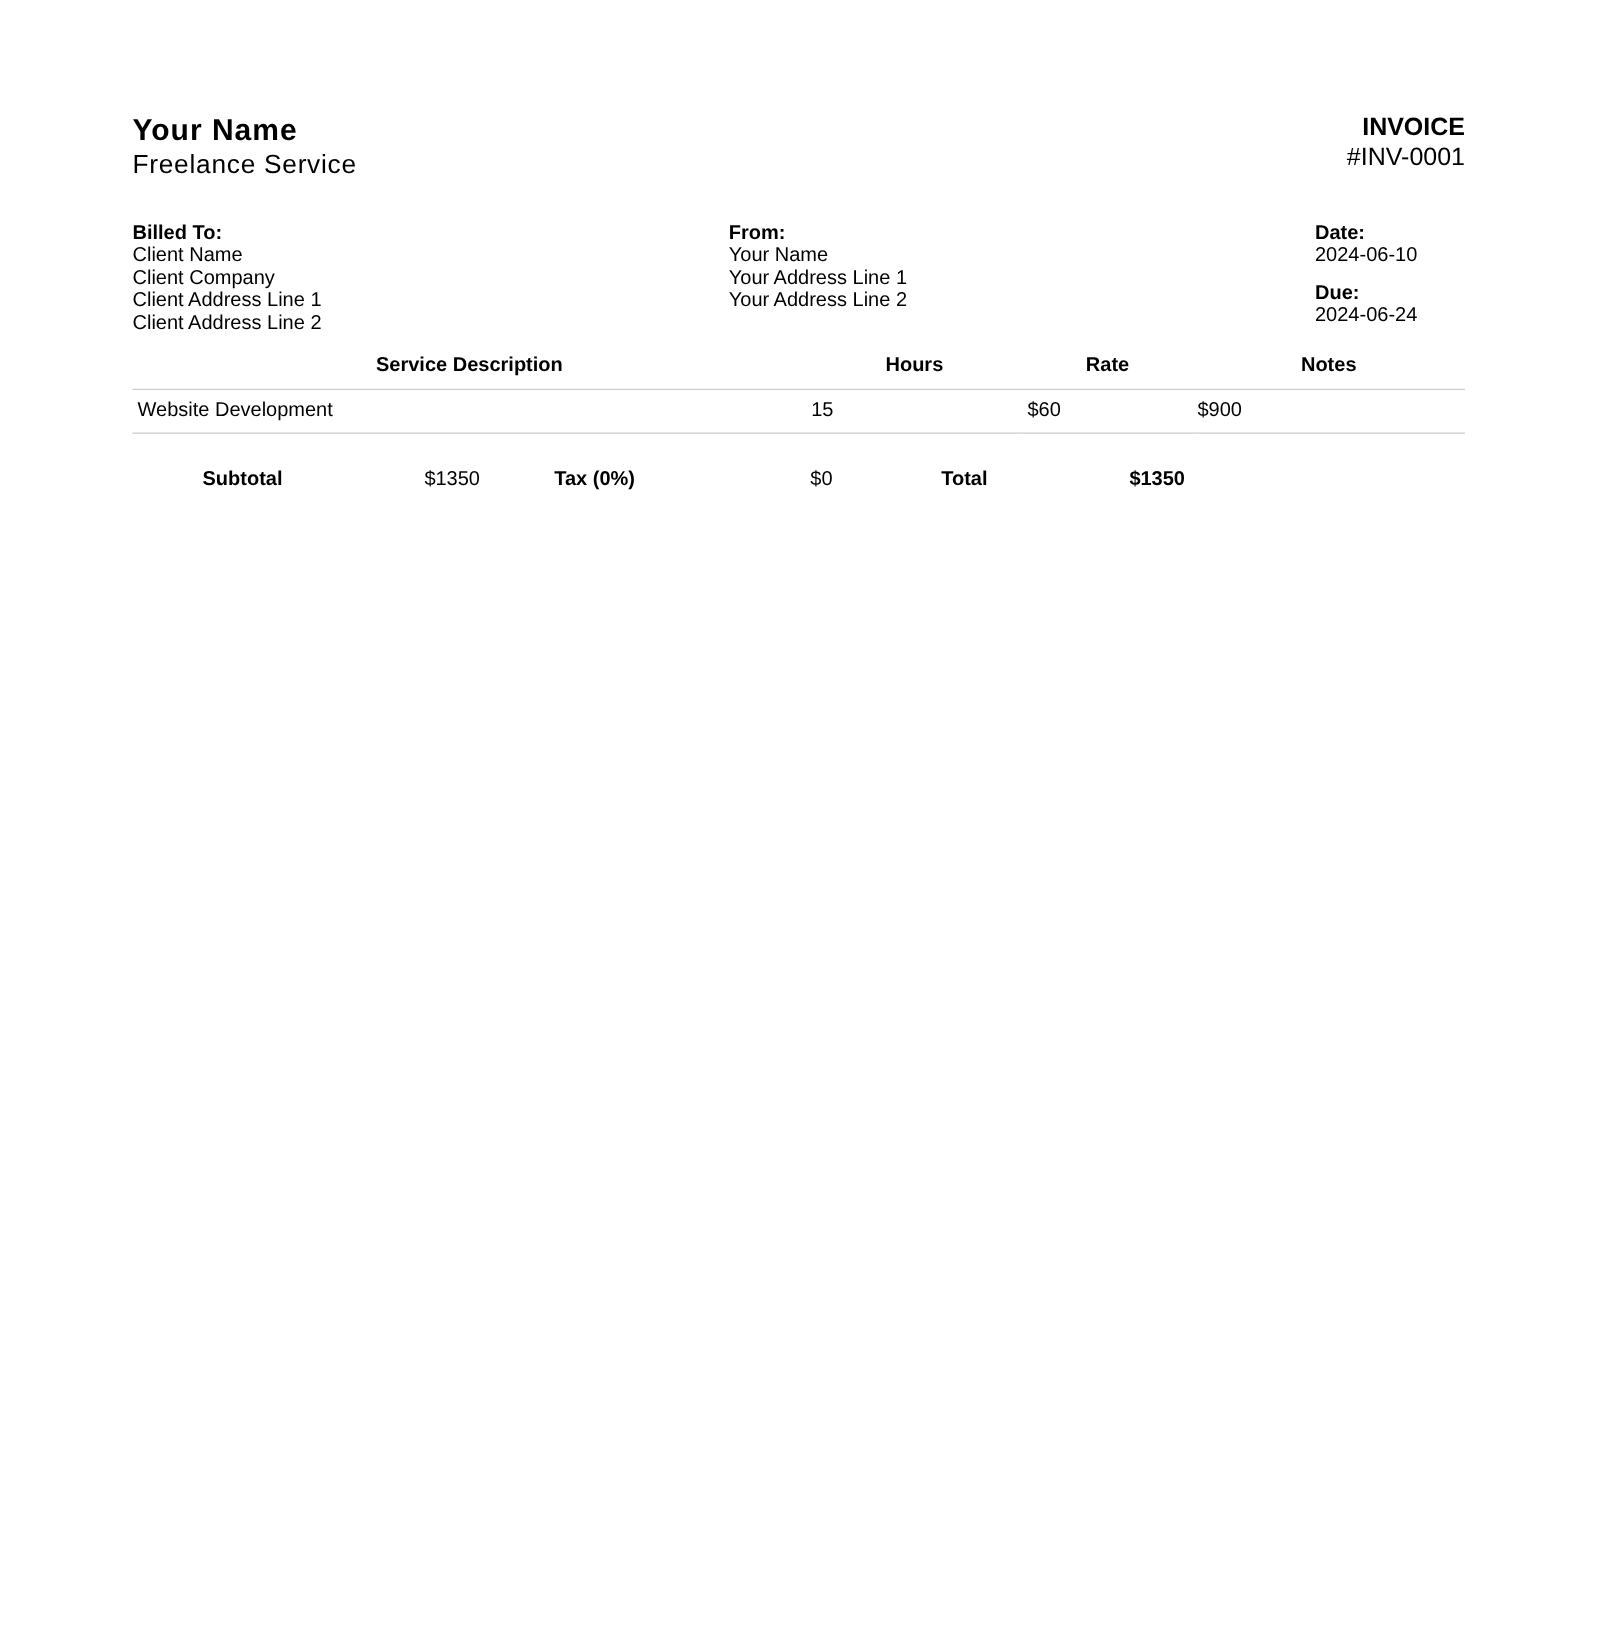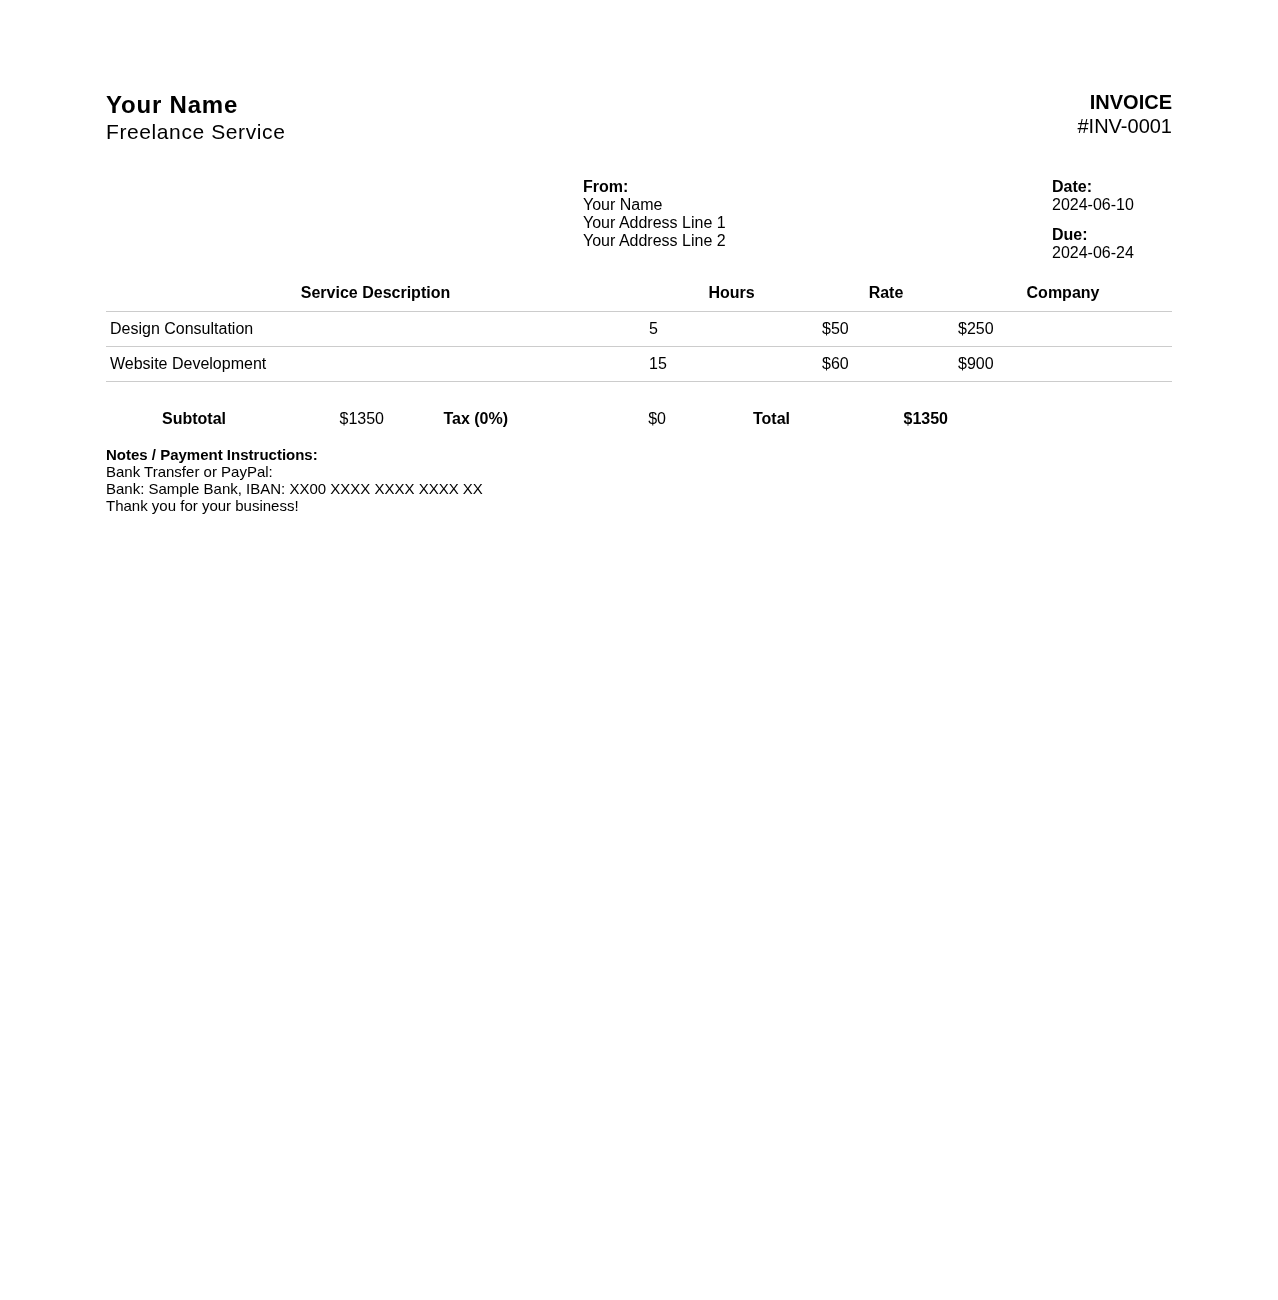--- a/index.html
+++ b/index.html
@@ -47,20 +47,27 @@
       <div class="brand-name">Your Name</div>
       <div class="brand-sub">Freelance Service</div>
     </div>
     <div>
       <div class="inv-title">INVOICE</div>
       <div class="inv-num">#INV-0001</div>
     </div>
   </div>
 
   <div class="parties">
+    <div class="party billed">
+      <div class="lbl">Billed To:</div>
+      <div>Client Name</div>
+      <div>Client Company</div>
+      <div>Client Address Line 1</div>
+      <div>Client Address Line 2</div>
+    </div>
     <div class="party from">
       <div class="lbl">From:</div>
       <div>Your Name</div>
       <div>Your Address Line 1</div>
       <div>Your Address Line 2</div>
     </div>
     <div class="party dates">
       <div class="lbl">Date:</div>
       <div>2024-06-10</div>
       <div class="gap"></div>
@@ -68,30 +75,24 @@
       <div>2024-06-24</div>
     </div>
   </div>
 
   <table class="items">
     <thead>
       <tr>
         <th class="c1">Service Description</th>
         <th class="c2">Hours</th>
         <th class="c3">Rate</th>
-        <th>Company</th>
+        <th>Notes</th>
       </tr>
     </thead>
     <tbody>
-      <tr>
-        <td>Design Consultation</td>
-        <td>5</td>
-        <td>$50</td>
-        <td>$250</td>
-      </tr>
       <tr>
         <td>Website Development</td>
         <td>15</td>
         <td>$60</td>
         <td>$900</td>
       </tr>
     </tbody>
   </table>
 
   <div class="totals">
@@ -102,19 +103,13 @@
     <div class="trow">
       <div class="tlabel">Tax (0%)</div>
       <div class="tval">$0</div>
     </div>
     <div class="trow">
       <div class="tlabel">Total</div>
       <div class="tval bold">$1350</div>
     </div>
   </div>
 
-  <div class="notes">
-    <div class="lbl">Notes / Payment Instructions:</div>
-    <div>Bank Transfer or PayPal:</div>
-    <div>Bank: Sample Bank, IBAN: XX00 XXXX XXXX XXXX XX</div>
-    <div>Thank you for your business!</div>
-  </div>
 </div>
 
 </body></html>

